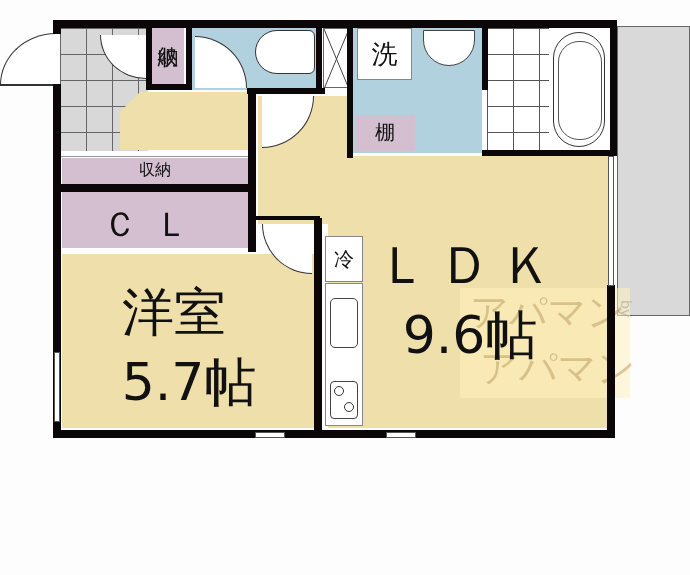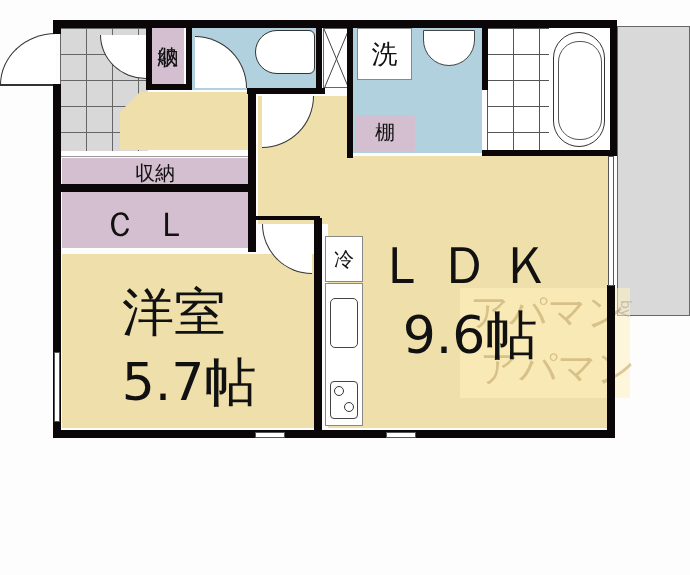--- a/index.html
+++ b/index.html
@@ -66,21 +66,21 @@
 
 <div class="abs tile-white" style="left:487px;top:28px;width:62px;height:122px;"></div>
 <div class="abs" style="left:549px;top:28px;width:62px;height:122px;background:#fff;"></div>
 <div class="abs" style="left:553px;top:32px;width:52px;height:115px;border:1.5px solid #333;border-radius:26px;background:#fff;">
   <div style="position:absolute;left:4px;top:8px;width:42px;height:97px;border:1px solid #555;border-radius:21px;"></div>
 </div>
 
 <div class="abs balcony" style="left:617px;top:26px;width:73px;height:290px;"></div>
 
 <div class="abs storage" style="left:62px;top:158px;width:186px;height:26px;"></div>
-<div class="label" style="left:62px;top:160px;width:186px;font-size:20px;">収納</div>
+<div class="label" style="left:62px;top:160px;width:186px;font-size:16px;">収納</div>
 
 <div class="abs storage" style="left:62px;top:192px;width:186px;height:56px;"></div>
 <div class="label" style="left:62px;top:202px;width:186px;font-size:34px;letter-spacing:18px;">ＣＬ</div>
 
 <div class="abs floor" style="left:62px;top:254px;width:254px;height:174px;"></div>
 <div class="door-arc" style="left:262px;top:222px;width:50px;height:52px;border-right:none;border-top:none;border-bottom-left-radius:50px;"></div>
 <div class="label big" style="left:47px;top:282px;width:254px;">洋室</div>
 <div class="label big" style="left:62px;top:352px;width:254px;">5.7帖</div>
 
 <div class="abs floor" style="left:258px;top:96px;width:350px;height:332px;clip-path:polygon(0 0,90px 0,90px 60px,100% 60px,100% 100%,70px 100%,70px 128px,0 128px);"></div>

